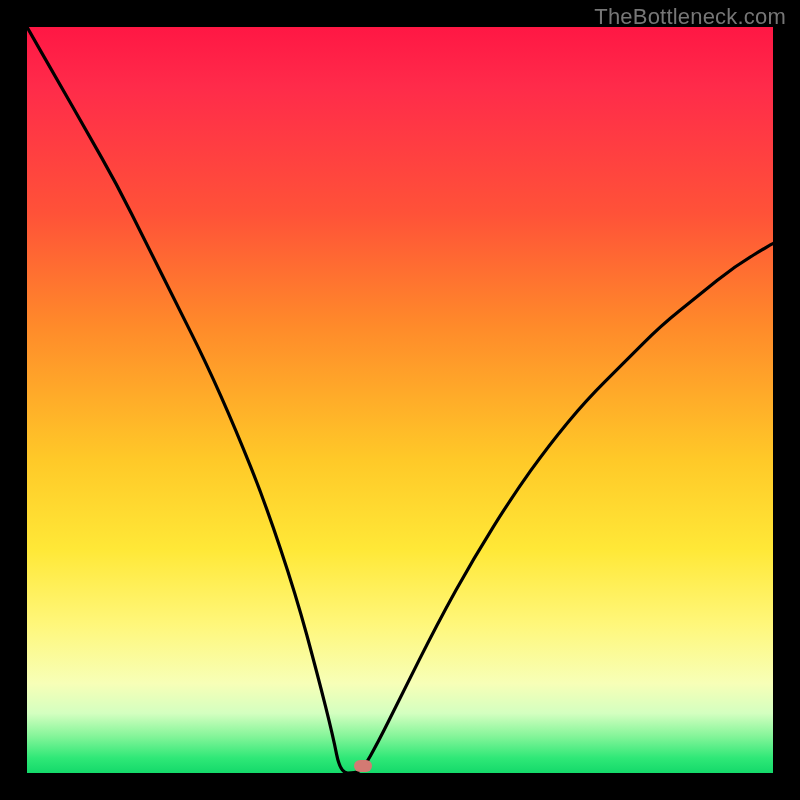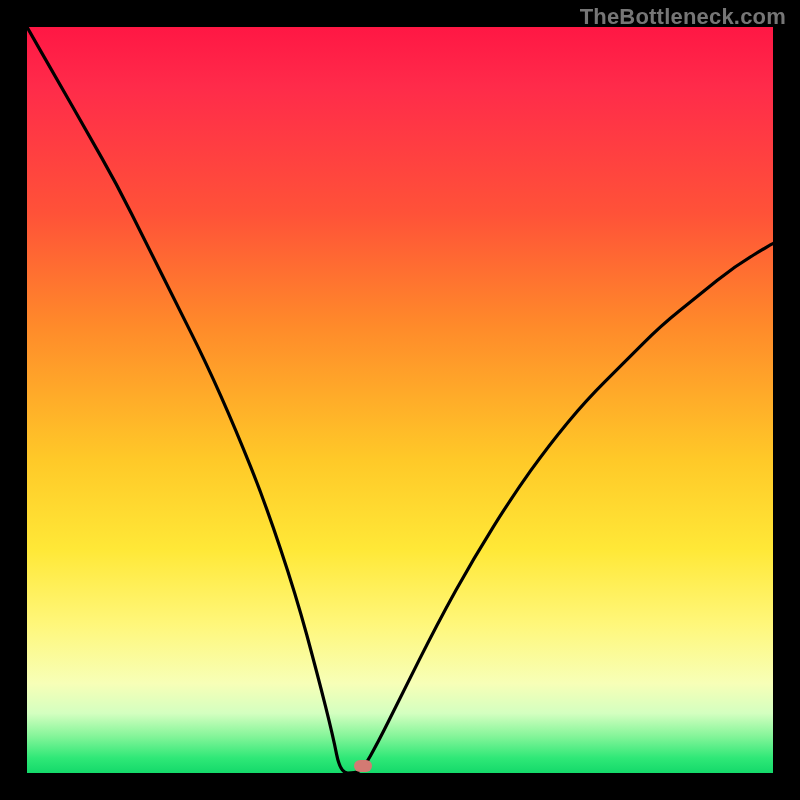--- a/index.html
+++ b/index.html
@@ -16,21 +16,21 @@
     width: 800px;
     height: 800px;
     background: #000;
   }
   .watermark {
     position: absolute;
     top: 4px;
     right: 14px;
     color: #767676;
     font-size: 22px;
-    font-weight: 700;
+    font-weight: 400;
     letter-spacing: 0.2px;
     z-index: 10;
   }
   .plot-area {
     position: absolute;
     left: 27px;
     top: 27px;
     width: 746px;
     height: 746px;
     overflow: hidden;

